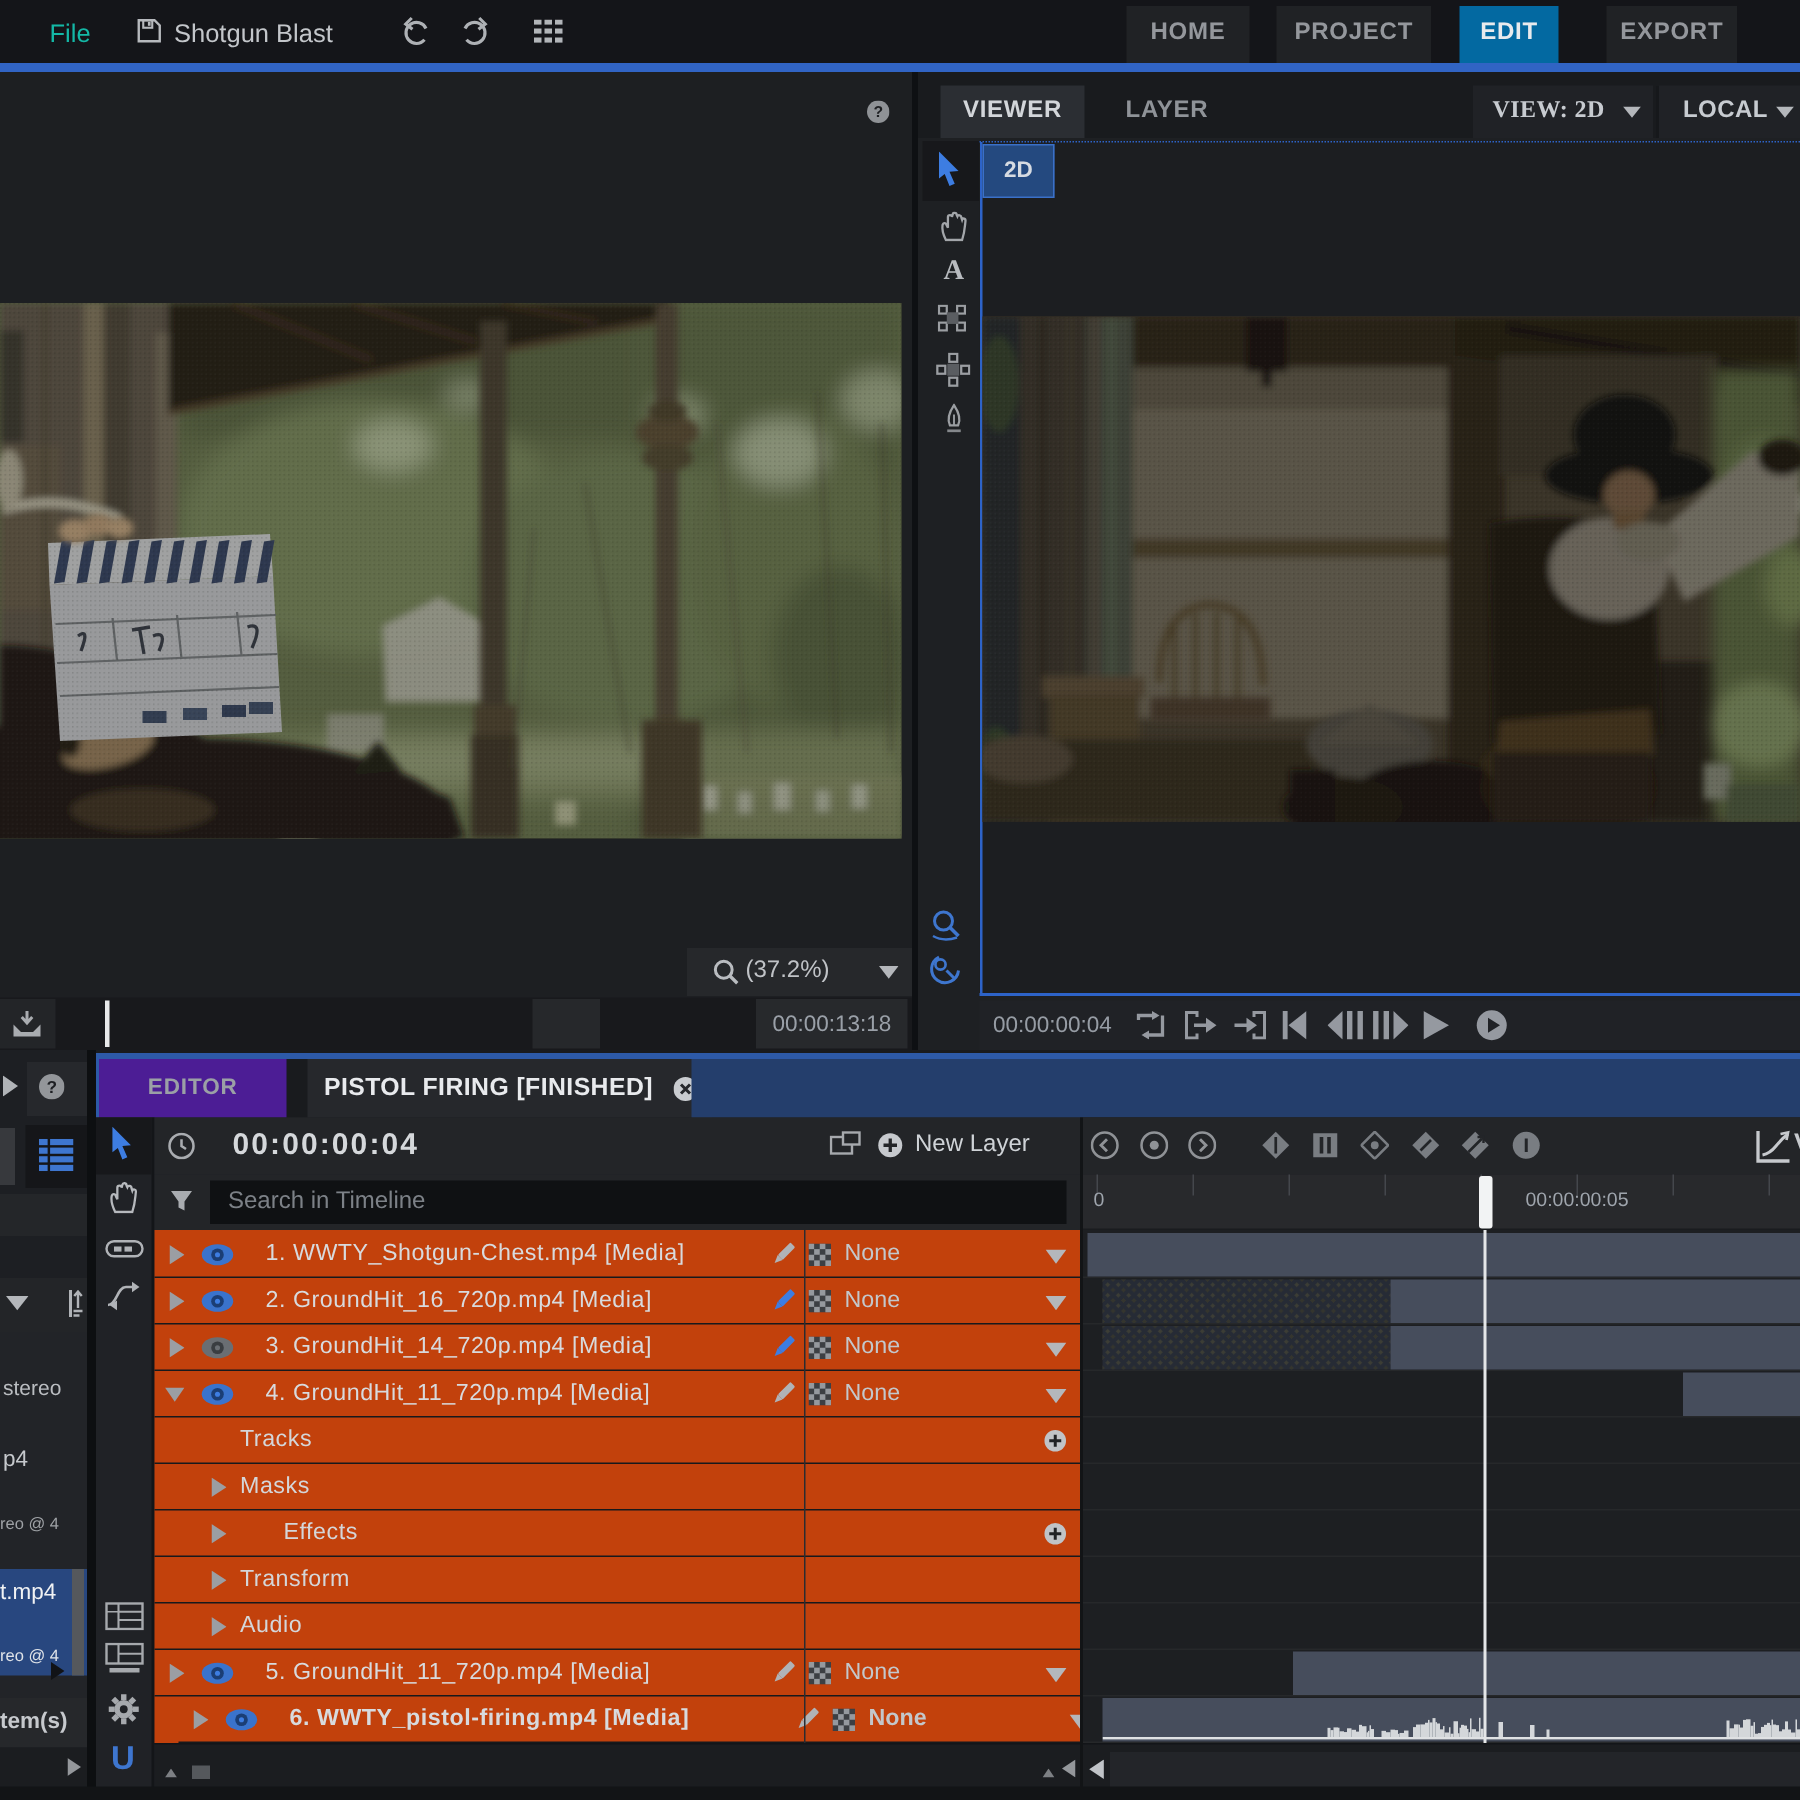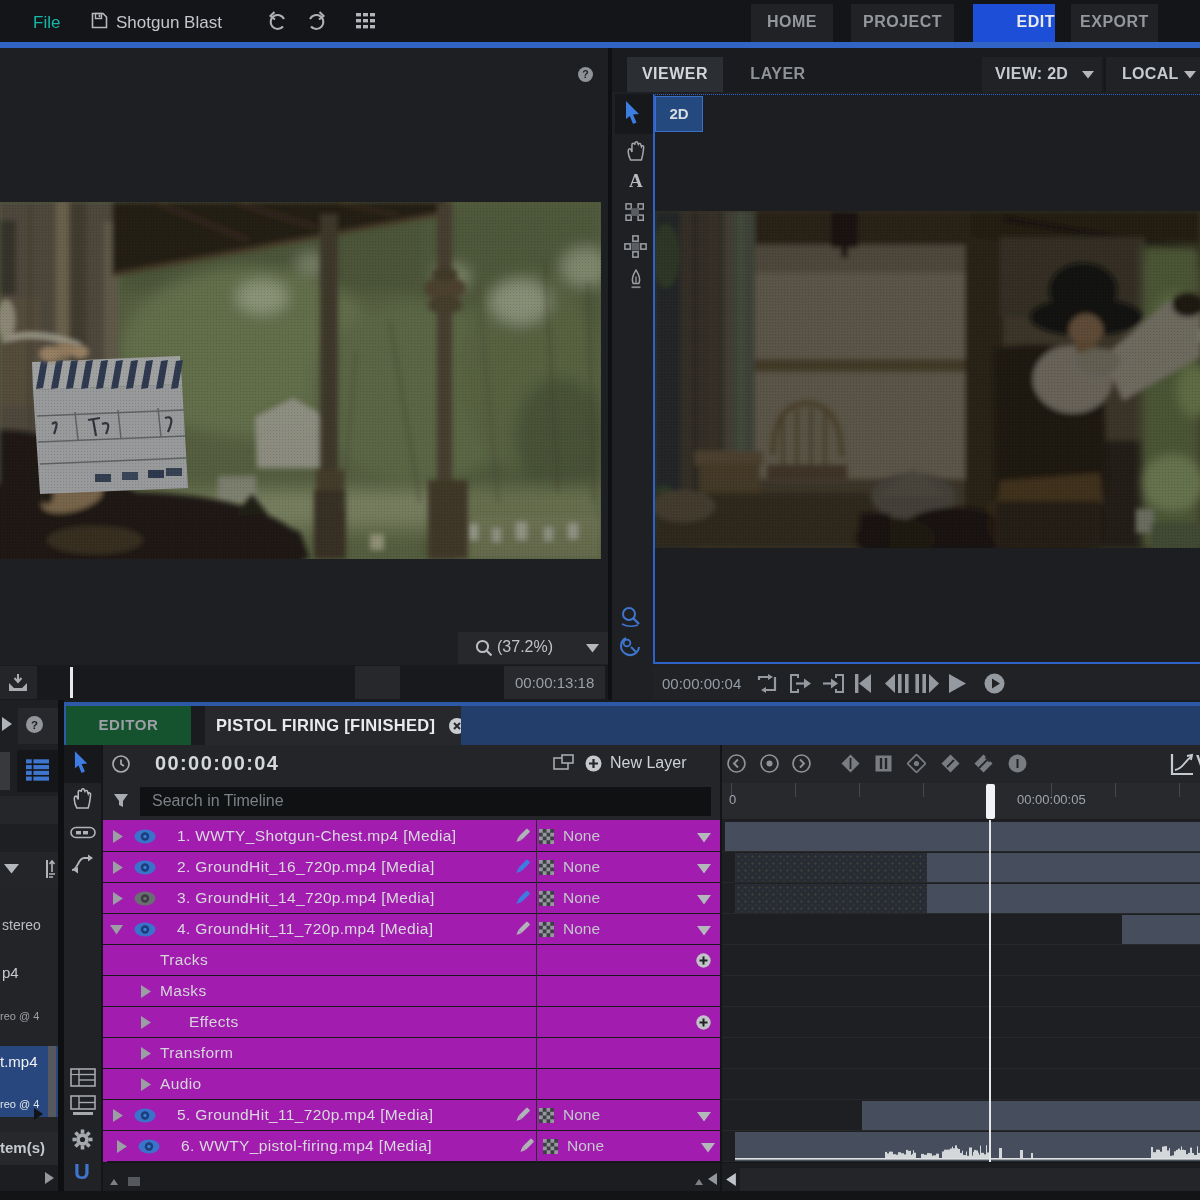--- a/index.html
+++ b/index.html
@@ -37,21 +37,21 @@
         <rect x="7" y="6" width="5" height="3.4"></rect>
         <rect x="14" y="6" width="5" height="3.4"></rect>
       <rect x="0" y="12" width="5" height="3.4"></rect>
         <rect x="7" y="12" width="5" height="3.4"></rect>
         <rect x="14" y="12" width="5" height="3.4"></rect>
     </g>
   </svg>
 
   <div class="abs" style="left:751px;top:4px;width:82px;height:38px;background:#202225;color:#94979c;font-size:16px;font-weight:bold;letter-spacing:.5px;text-align:center;line-height:36px;">HOME</div>
   <div class="abs" style="left:851px;top:4px;width:103px;height:38px;background:#202225;color:#94979c;font-size:16px;font-weight:bold;letter-spacing:.5px;text-align:center;line-height:36px;">PROJECT</div>
-  <div class="abs" style="left:973px;top:4px;width:82px;height:44px;background:#1d4ed8;color:#e8eaed;font-size:16px;font-weight:bold;letter-spacing:.5px;text-align:right;line-height:36px;">EDIT</div>
+  <div class="abs" style="left:973px;top:4px;width:66px;height:44px;background:#0369a1;color:#e8eaed;font-size:16px;font-weight:bold;letter-spacing:.5px;text-align:center;line-height:36px;">EDIT</div>
   <div class="abs" style="left:1071px;top:4px;width:87px;height:38px;background:#202225;color:#94979c;font-size:16px;font-weight:bold;letter-spacing:.5px;text-align:center;line-height:36px;">EXPORT</div>
 </div>
 <div class="abs" style="left:0;top:42px;width:1200px;height:6px;background:#3164c4;"></div>
 
 <div class="abs" style="left:0;top:48px;width:608px;height:652px;background:#1d1f22;">
   <svg class="abs" style="left:578px;top:19px;" width="15" height="15" viewBox="0 0 15 15">
     <circle cx="7.5" cy="7.5" r="7.5" fill="#8f9296"></circle>
     <text x="7.5" y="11.2" font-size="10.5" font-weight="bold" fill="#1d1f22" text-anchor="middle" font-family="Liberation Sans">?</text>
   </svg>
 
@@ -208,21 +208,21 @@
   </div>
 </div>
 <div class="abs" style="left:608px;top:48px;width:4px;height:652px;background:#0e1013;"></div>
 
 <div class="abs" style="left:612px;top:48px;width:588px;height:652px;background:#1e2023;">
 
   <div class="abs" style="left:0;top:0;width:588px;height:44px;background:#191b1e;"></div>
   <div class="abs" style="left:15px;top:9px;width:96px;height:35px;background:#2b2e33;color:#d3d6da;font-size:16px;font-weight:bold;letter-spacing:.5px;text-align:center;line-height:34px;">VIEWER</div>
   <div class="abs" style="left:120px;top:9px;width:92px;height:35px;color:#8f9398;font-size:16px;font-weight:bold;letter-spacing:.5px;text-align:center;line-height:34px;">LAYER</div>
   <div class="abs" style="left:370px;top:9px;width:120px;height:35px;background:#202226;">
-    <span class="abs txt" style="left:13px;top:8px;font-size:16px;font-weight:bold;color:#c7cbd0;letter-spacing:.3px;">VIEW: 2D</span>
+    <span class="abs txt" style="left:13px;top:8px;font-size:16px;font-weight:bold;color:#c7cbd0;letter-spacing:.3px;font-family:Liberation Serif, serif;">VIEW: 2D</span>
     <svg class="abs" style="left:100px;top:14px;" width="12" height="8" viewBox="0 0 12 8">
         <path d="M0 0 H12 L6 7.5 Z" fill="#b4b7bb"></path>
       </svg>
   </div>
   <div class="abs" style="left:492px;top:9px;width:96px;height:35px;background:#202226;border-left:2px solid #16181b;">
     <span class="abs txt" style="left:16px;top:8px;font-size:16px;font-weight:bold;color:#c7cbd0;letter-spacing:.3px;">LOCAL</span>
     <svg class="abs" style="left:78px;top:14px;" width="12" height="8" viewBox="0 0 12 8">
         <path d="M0 0 H12 L6 7.5 Z" fill="#b4b7bb"></path>
       </svg>
   </div>
@@ -462,21 +462,21 @@
         <path d="M0 0 L9 6 L0 12 Z" fill="#94979b"></path>
       </svg>
   </div>
 </div>
 <div class="abs" style="left:58px;top:700px;width:6px;height:500px;background:#0d0f11;"></div>
 
 <div class="abs" style="left:64px;top:700px;width:1136px;height:500px;background:#202225;">
 
   <div class="abs" style="left:0;top:0;width:1136px;height:45px;background:#191b1e;"></div>
   <div class="abs" style="left:0;top:2px;width:1136px;height:4px;background:#2d5aa8;"></div>
-  <div class="abs" style="left:0;top:6px;width:127px;height:39px;background:#14532d;border-left:2px solid #2d5aa8;color:#9ba0a6;font-size:15px;font-weight:bold;letter-spacing:.6px;text-align:center;line-height:38px;">EDITOR</div>
+  <div class="abs" style="left:0;top:6px;width:127px;height:39px;background:#4c1d95;border-left:2px solid #2d5aa8;color:#9ba0a6;font-size:15px;font-weight:bold;letter-spacing:.6px;text-align:center;line-height:38px;">EDITOR</div>
   <div class="abs" style="left:141px;top:6px;width:270px;height:39px;background:#26282c;">
     <span class="abs txt" style="left:11px;top:10px;font-size:16.5px;font-weight:bold;letter-spacing:.3px;color:#e8eaed;">PISTOL FIRING [FINISHED]</span>
     <svg class="abs" style="left:244px;top:12px;" width="16" height="16" viewBox="0 0 16 16">
       <circle cx="8" cy="8" r="8" fill="#c9ccd0"></circle>
       <path d="M5 5 L11 11 M11 5 L5 11" stroke="#26282c" stroke-width="2"></path>
     </svg>
   </div>
   <div class="abs" style="left:397px;top:6px;width:739px;height:39px;background:#243e6c;"></div>
 
   <div class="abs" style="left:0;top:45px;width:39px;height:455px;background:#202226;border-right:2px solid #131518;">
@@ -547,21 +547,21 @@
 
   <div class="abs" style="left:39px;top:83px;width:617px;height:37px;background:#232528;">
     <svg class="abs" style="left:10px;top:10px;" width="16" height="16" viewBox="0 0 16 16">
       <path d="M1 1 H15 L10 8 V14 L6 12 V8 Z" fill="#a9acb0"></path>
     </svg>
     <div class="abs" style="left:37px;top:4px;width:571px;height:29px;background:#0f1113;">
       <span class="abs txt" style="left:12px;top:5px;font-size:16px;color:#7c8187;">Search in Timeline</span>
     </div>
   </div>
 
-  <div class="abs" style="left:39px;top:120px;width:617px;height:342px;background:#a21caf;">
+  <div class="abs" style="left:39px;top:120px;width:617px;height:342px;background:#c2410c;">
 <div class="abs" style="left:0;top:1px;width:617px;height:31px;border-bottom:1px solid #17191c;">
 <svg class="abs" style="left:10px;top:9px;" width="10" height="13" viewBox="0 0 10 13">
           <path d="M0 0 L10 6.5 L0 13 Z" fill="#9b9ea3"></path>
         </svg>
 <svg class="abs" style="left:31px;top:8px;" width="22" height="15" viewBox="0 0 22 15">
 <ellipse cx="11" cy="7.5" rx="10.5" ry="7" fill="#3a73cc"></ellipse>
 <ellipse cx="11" cy="7.5" rx="4.2" ry="4.2" fill="#1b3e75"></ellipse>
 <ellipse cx="11" cy="7.5" rx="1.7" ry="1.7" fill="#3d7de2"></ellipse>
 </svg>
 <span class="abs txt" style="left:74px;top:6px;font-size:15.5px;color:#d8dadd;letter-spacing:.35px;">1. WWTY_Shotgun-Chest.mp4 [Media]</span>
@@ -753,21 +753,21 @@
             <rect x="7.5" y="7.5" width="3.75" height="3.75"></rect>
 <rect x="3.75" y="11.25" width="3.75" height="3.75"></rect>
             <rect x="11.25" y="11.25" width="3.75" height="3.75"></rect>
           </g>
 </svg>
 <span class="abs txt" style="left:460px;top:6px;font-size:15.5px;color:#c3c7cb;">None</span>
 <svg class="abs" style="left:594px;top:12px;" width="14" height="10" viewBox="0 0 14 10">
           <path d="M0 0 H14 L7 9.5 Z" fill="#b4b7bb"></path>
         </svg>
 </div>
-<div class="abs" style="left:4px;top:311px;width:617px;height:31px;border-bottom:1px solid #17191c;">
+<div class="abs" style="left:16px;top:311px;width:617px;height:31px;border-bottom:1px solid #17191c;font-weight:bold;">
 <svg class="abs" style="left:10px;top:9px;" width="10" height="13" viewBox="0 0 10 13">
           <path d="M0 0 L10 6.5 L0 13 Z" fill="#9b9ea3"></path>
         </svg>
 <svg class="abs" style="left:31px;top:8px;" width="22" height="15" viewBox="0 0 22 15">
 <ellipse cx="11" cy="7.5" rx="10.5" ry="7" fill="#3a73cc"></ellipse>
 <ellipse cx="11" cy="7.5" rx="4.2" ry="4.2" fill="#1b3e75"></ellipse>
 <ellipse cx="11" cy="7.5" rx="1.7" ry="1.7" fill="#3d7de2"></ellipse>
 </svg>
 <span class="abs txt" style="left:74px;top:6px;font-size:15.5px;color:#d8dadd;letter-spacing:.35px;">6. WWTY_pistol-firing.mp4 [Media]</span>
 <svg class="abs" style="left:410px;top:5px;" width="18" height="20" viewBox="0 0 18 20">

